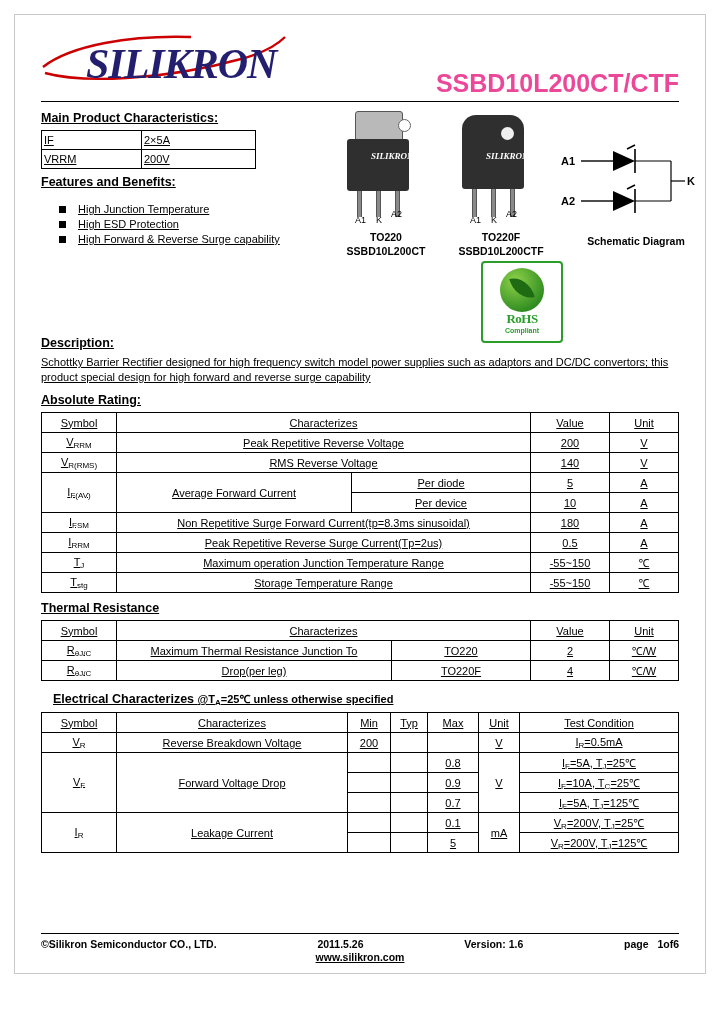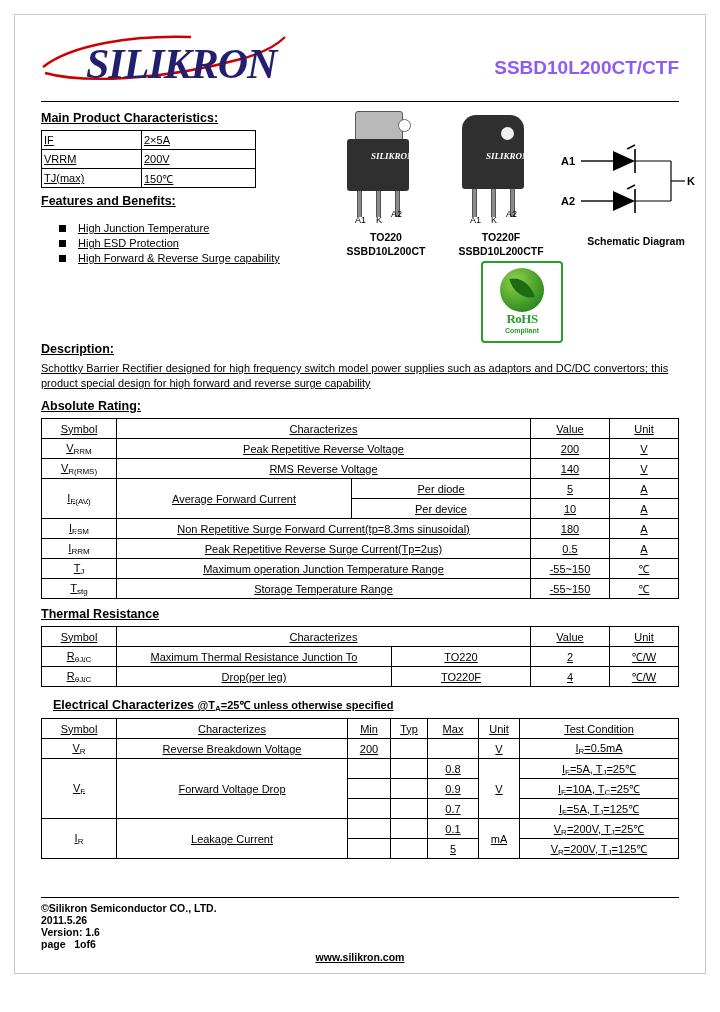--- a/index.html
+++ b/index.html
@@ -59,24 +59,24 @@
     position: absolute;
     left: 0px;
     top: 8px;
     width: 248px;
     height: 48px;
     pointer-events: none;
   }
   .partno {
     position: absolute;
     right: 0px;
-    top: 32px;
-    font-size: 19px;
-    font-weight: bold;
-    color: #8b5cf6;
+    top: 44px;
+    font-size: 25px;
+    font-weight: bold;
+    color: #ec4899;
     font-family: "Liberation Sans", sans-serif;
   }
   .header-rule {
     position: absolute;
     left: 0;
     right: 0;
     top: 76px;
     border-bottom: 1px solid #000;
   }
 
@@ -296,21 +296,20 @@
     right: 26px;
     bottom: 10px;
     border-top: 1px solid #000;
     padding-top: 4px;
     font-size: 10.5px;
   }
   .footer-row {
     display: flex;
     justify-content: space-between;
     font-weight: bold;
-    flex-direction: column;
   }
   .footer-web {
     text-align: center;
     font-weight: bold;
     color: #000;
     text-decoration: underline;
     margin-top: 1px;
   }
 </style>
 </head>
@@ -336,24 +335,20 @@
 
       <table class="mc">
         <tbody>
             <tr>
           <td class="k">IF</td>
           <td>2×5A</td>
         </tr>
         <tr>
           <td class="k">VRRM</td>
           <td>200V</td>
-        </tr>
-        <tr>
-          <td class="k">TJ(max)</td>
-          <td>150℃</td>
         </tr>
       </tbody>
         </table>
 
       <div class="pkg to220">
         <div class="pkg-body">
           <div class="tab">
             <div class="tabhole"></div>
           </div>
           <div class="blk">
@@ -428,21 +423,21 @@
 
       <div class="rohs">
         <div class="rohs-circle">
           <div class="rohs-leaf"></div>
         </div>
         <div class="rohs-txt">RoHS</div>
         <div class="rohs-sub">Compliant</div>
       </div>
     </div>
 
-    <h2 class="sect" style="margin-top:6px;">Description:</h2>
+    <h2 class="sect" style="margin-top:0;">Description:</h2>
     <p class="desc-text">Schottky Barrier Rectifier designed for high frequency switch model power supplies such as adaptors and DC/DC convertors; this product special design for high forward and reverse surge capability</p>
 
     <h2 class="sect">Absolute Rating:</h2>
     <table class="dt">
       <tbody>
           <tr>
         <th class="symcell">Symbol</th>
         <th colspan="2">Characterizes</th>
         <th class="valcell">Value</th>
         <th class="unitcell">Unit</th>

